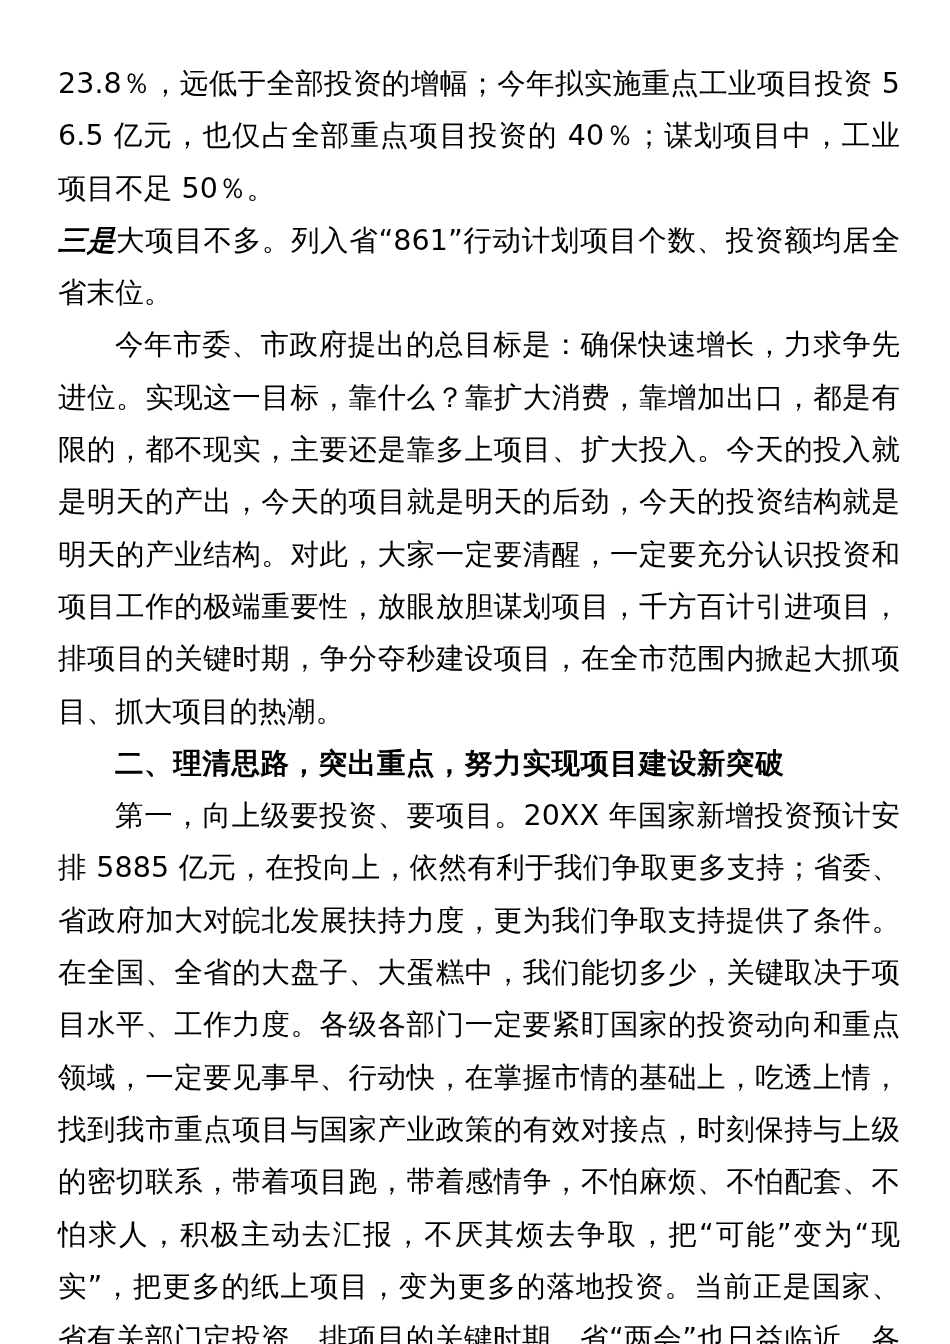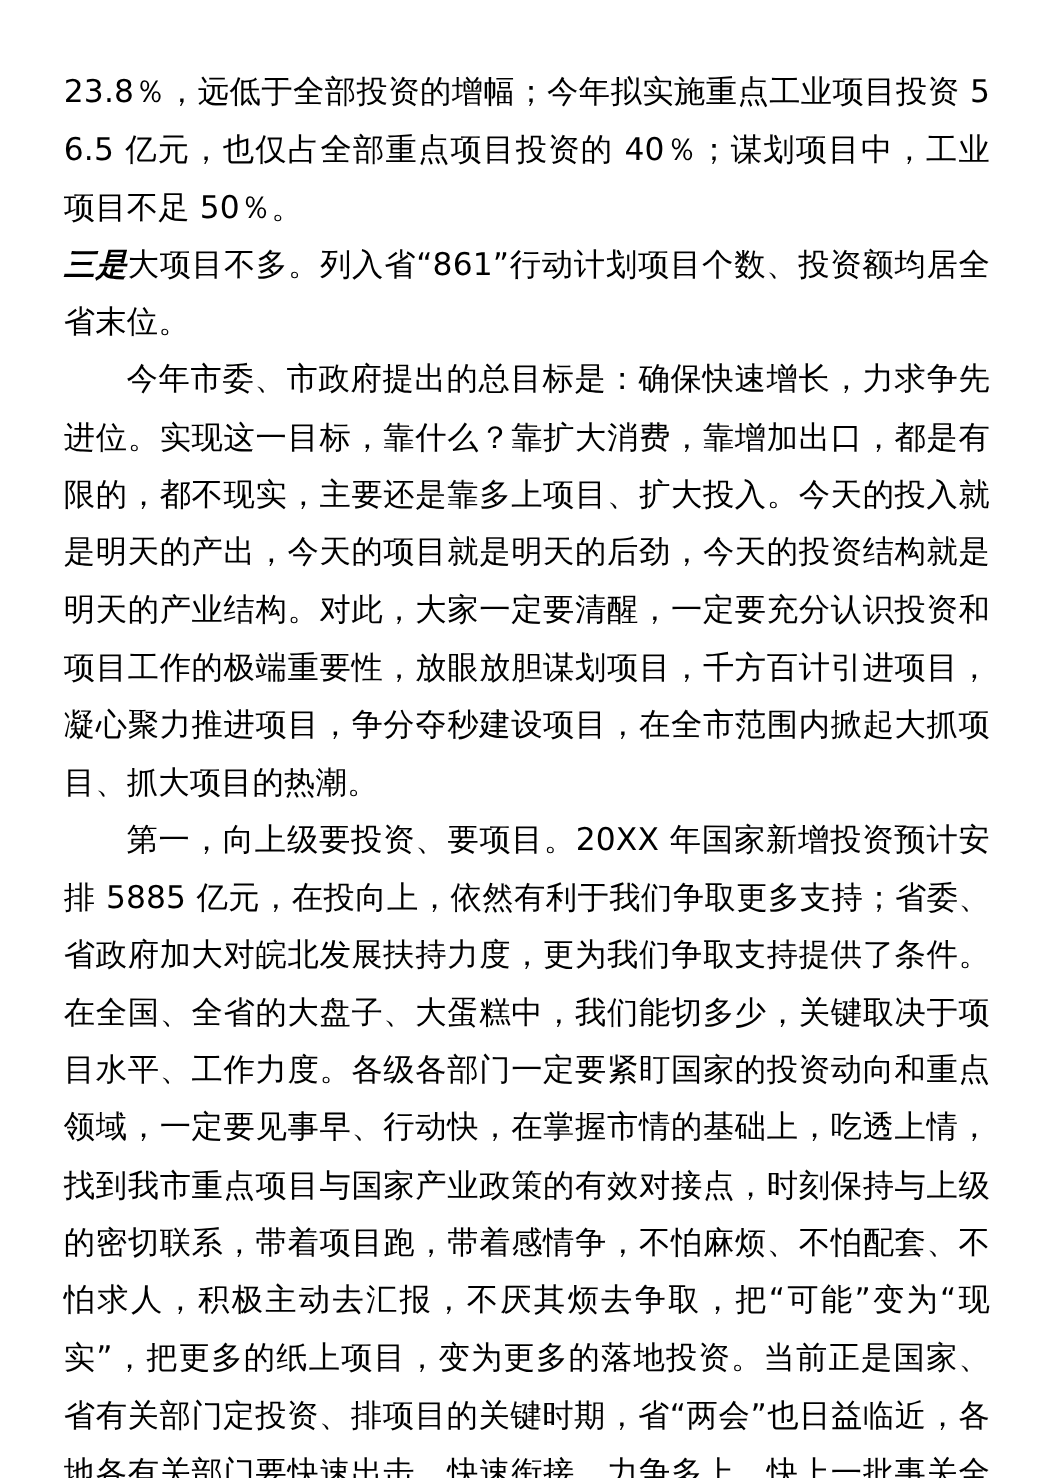--- a/index.html
+++ b/index.html
@@ -75,19 +75,20 @@
 <body>
 
 <div class="page">
   <div class="doc-body">
 
     <p class="para cont">23.8％，远低于全部投资的增幅；今年拟实施重点工业项目投资 56.5 亿元，也仅占全部重点项目投资的 40％；谋划项目中，工业项目不足 50％。</p>
 
     <p class="para cont"><span class="run-bold">三是</span><span>大项目不多。列入省“861”行动计划项目个数、投资额均居全省末位。</span></p>
 
 
-    <p class="para indent">今年市委、市政府提出的总目标是：确保快速增长，力求争先进位。实现这一目标，靠什么？靠扩大消费，靠增加出口，都是有限的，都不现实，主要还是靠多上项目、扩大投入。今天的投入就是明天的产出，今天的项目就是明天的后劲，今天的投资结构就是明天的产业结构。对此，大家一定要清醒，一定要充分认识投资和项目工作的极端重要性，放眼放胆谋划项目，千方百计引进项目，凝心聚力推进项目，争分夺秒建设项目，在全市范围内掀起大抓项目、抓大项目的热潮。</p>
+    <p class="para indent">今年市委、市政府提出的总目标是：确保快速增长，力求争先进位。实现这一目标，靠什么？靠扩大消费，靠增加出口，都是有限的，都不现实，主要还是靠多上项目、扩大投入。今天的投入就是明天的产出，今天的项目就是明天的后劲，今天的投资结构就是明天的产业结构。对此，大家一定要清醒，一定要充分认识投资和项目工作的极端重要性，放眼放胆谋划项目，千方百计引进项目，排项目的关键时期，争分夺秒建设项目，在全市范围内掀起大抓项目、抓大项目的热潮。</p>
 
+    <p class="heading">二、理清思路，突出重点，努力实现项目建设新突破</p>
 
     <p class="para indent">第一，向上级要投资、要项目。20XX 年国家新增投资预计安排 5885 亿元，在投向上，依然有利于我们争取更多支持；省委、省政府加大对皖北发展扶持力度，更为我们争取支持提供了条件。在全国、全省的大盘子、大蛋糕中，我们能切多少，关键取决于项目水平、工作力度。各级各部门一定要紧盯国家的投资动向和重点领域，一定要见事早、行动快，在掌握市情的基础上，吃透上情，找到我市重点项目与国家产业政策的有效对接点，时刻保持与上级的密切联系，带着项目跑，带着感情争，不怕麻烦、不怕配套、不怕求人，积极主动去汇报，不厌其烦去争取，把“可能”变为“现实”，把更多的纸上项目，变为更多的落地投资。当前正是国家、省有关部门定投资、排项目的关键时期，省“两会”也日益临近，各地各有关部门要快速出击、快速衔接，力争多上、快上一批事关全市发展全局的重大项目。</p>
 
   </div>
 </div>
 
 </body></html>

